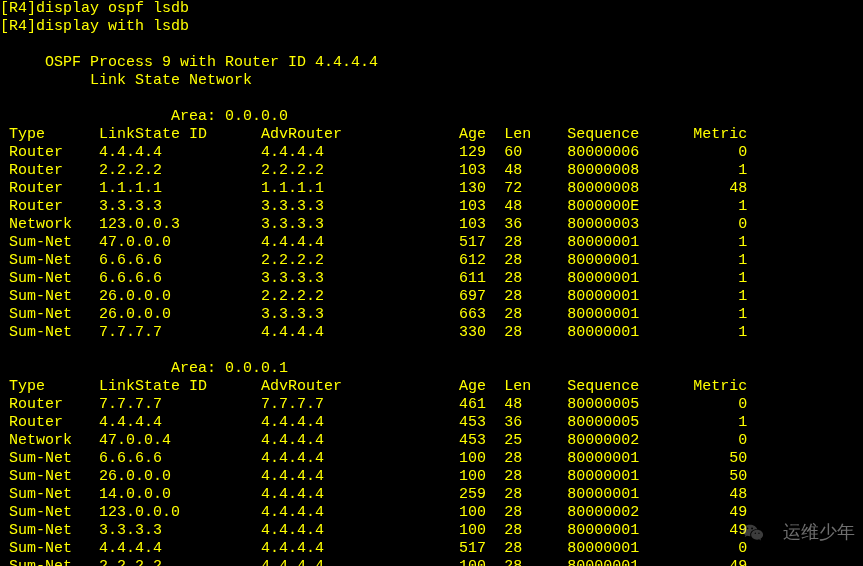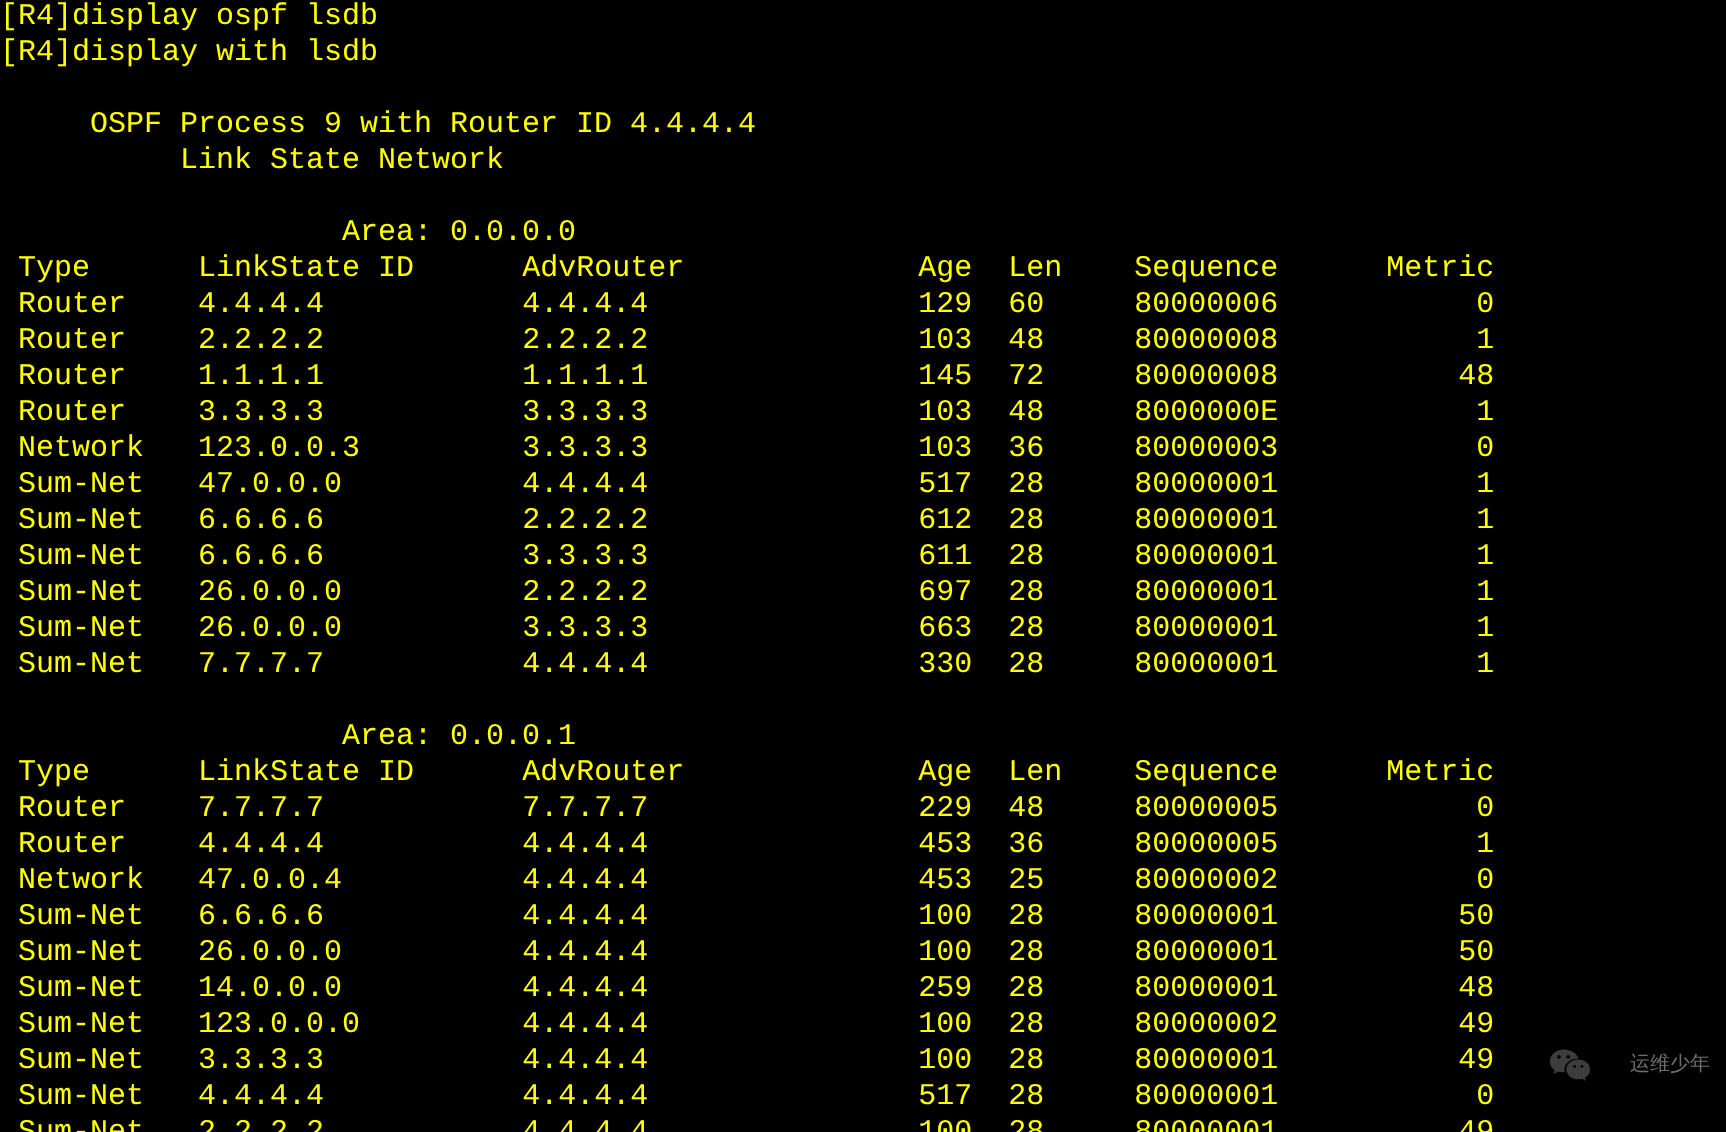--- a/index.html
+++ b/index.html
@@ -20,22 +20,22 @@
     top: 0;
     left: 0;
     right: 0;
     bottom: 0;
   }
   .watermark {
     position: absolute;
     right: 8px;
     bottom: 22px;
     color: rgba(200,200,200,0.55);
-    font-family: Liberation Serif, serif;
-    font-size: 10px;
+    font-family: Liberation Mono, monospace;
+    font-size: 18px;
     display: flex;
     align-items: center;
     gap: 19px;
   }
   .watermark svg { opacity: 0.55; }
 </style>
 </head>
 <body>
 
 
@@ -43,33 +43,33 @@
 <div id="screen"><span>[R4]display ospf lsdb</span>
 <span><span>[R4]</span><span>display with lsdb</span></span>
 
 <span>     OSPF Process 9 with Router ID 4.4.4.4</span>
 <span>          Link State Network</span>
 
 <span>                   Area: 0.0.0.0</span>
 <span><span> Type      </span><span>LinkState ID      </span><span>AdvRouter             </span><span>Age  </span><span>Len    </span><span>Sequence    </span><span>  Metric</span></span>
 <span><span> Router    </span><span>4.4.4.4           </span><span>4.4.4.4               </span><span>129  </span><span>60     </span><span>80000006    </span><span>       0</span></span>
 <span><span> Router    </span><span>2.2.2.2           </span><span>2.2.2.2               </span><span>103  </span><span>48     </span><span>80000008    </span><span>       1</span></span>
-<span><span> Router    </span><span>1.1.1.1           </span><span>1.1.1.1               </span><span>145  </span><span>72     </span><span>80000008    </span><span>      48</span></span>
+<span><span> Router    </span><span>1.1.1.1           </span><span>1.1.1.1               </span><span>130  </span><span>72     </span><span>80000008    </span><span>      48</span></span>
 <span><span> Router    </span><span>3.3.3.3           </span><span>3.3.3.3               </span><span>103  </span><span>48     </span><span>8000000E    </span><span>       1</span></span>
 <span><span> Network   </span><span>123.0.0.3         </span><span>3.3.3.3               </span><span>103  </span><span>36     </span><span>80000003    </span><span>       0</span></span>
 <span><span> Sum-Net   </span><span>47.0.0.0          </span><span>4.4.4.4               </span><span>517  </span><span>28     </span><span>80000001    </span><span>       1</span></span>
 <span><span> Sum-Net   </span><span>6.6.6.6           </span><span>2.2.2.2               </span><span>612  </span><span>28     </span><span>80000001    </span><span>       1</span></span>
 <span><span> Sum-Net   </span><span>6.6.6.6           </span><span>3.3.3.3               </span><span>611  </span><span>28     </span><span>80000001    </span><span>       1</span></span>
 <span><span> Sum-Net   </span><span>26.0.0.0          </span><span>2.2.2.2               </span><span>697  </span><span>28     </span><span>80000001    </span><span>       1</span></span>
 <span><span> Sum-Net   </span><span>26.0.0.0          </span><span>3.3.3.3               </span><span>663  </span><span>28     </span><span>80000001    </span><span>       1</span></span>
 <span><span> Sum-Net   </span><span>7.7.7.7           </span><span>4.4.4.4               </span><span>330  </span><span>28     </span><span>80000001    </span><span>       1</span></span>
 
 <span>                   Area: 0.0.0.1</span>
 <span><span> Type      </span><span>LinkState ID      </span><span>AdvRouter             </span><span>Age  </span><span>Len    </span><span>Sequence    </span><span>  Metric</span></span>
-<span><span> Router    </span><span>7.7.7.7           </span><span>7.7.7.7               </span><span>229  </span><span>48     </span><span>80000005    </span><span>       0</span></span>
+<span><span> Router    </span><span>7.7.7.7           </span><span>7.7.7.7               </span><span>461  </span><span>48     </span><span>80000005    </span><span>       0</span></span>
 <span><span> Router    </span><span>4.4.4.4           </span><span>4.4.4.4               </span><span>453  </span><span>36     </span><span>80000005    </span><span>       1</span></span>
 <span><span> Network   </span><span>47.0.0.4          </span><span>4.4.4.4               </span><span>453  </span><span>25     </span><span>80000002    </span><span>       0</span></span>
 <span><span> Sum-Net   </span><span>6.6.6.6           </span><span>4.4.4.4               </span><span>100  </span><span>28     </span><span>80000001    </span><span>      50</span></span>
 <span><span> Sum-Net   </span><span>26.0.0.0          </span><span>4.4.4.4               </span><span>100  </span><span>28     </span><span>80000001    </span><span>      50</span></span>
 <span><span> Sum-Net   </span><span>14.0.0.0          </span><span>4.4.4.4               </span><span>259  </span><span>28     </span><span>80000001    </span><span>      48</span></span>
 <span><span> Sum-Net   </span><span>123.0.0.0         </span><span>4.4.4.4               </span><span>100  </span><span>28     </span><span>80000002    </span><span>      49</span></span>
 <span><span> Sum-Net   </span><span>3.3.3.3           </span><span>4.4.4.4               </span><span>100  </span><span>28     </span><span>80000001    </span><span>      49</span></span>
 <span><span> Sum-Net   </span><span>4.4.4.4           </span><span>4.4.4.4               </span><span>517  </span><span>28     </span><span>80000001    </span><span>       0</span></span>
 <span><span> Sum-Net   </span><span>2.2.2.2           </span><span>4.4.4.4               </span><span>100  </span><span>28     </span><span>80000001    </span><span>      49</span></span>
 </div>

